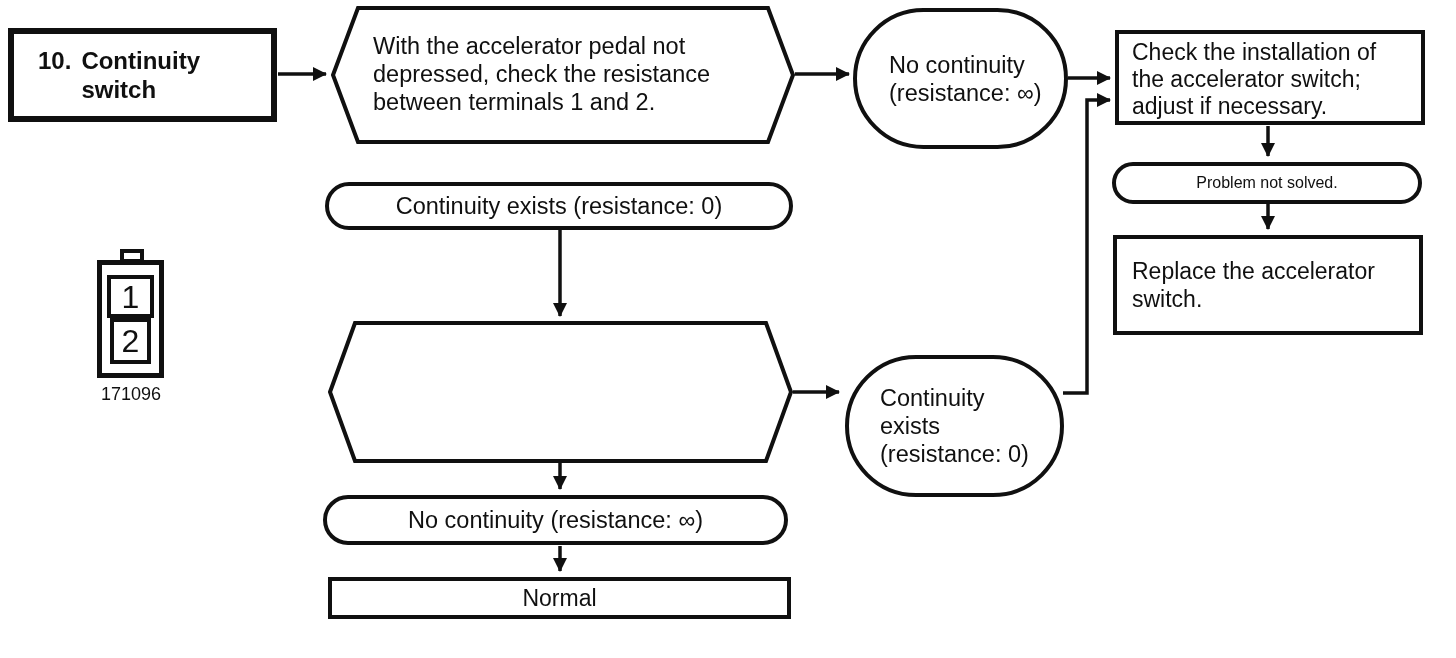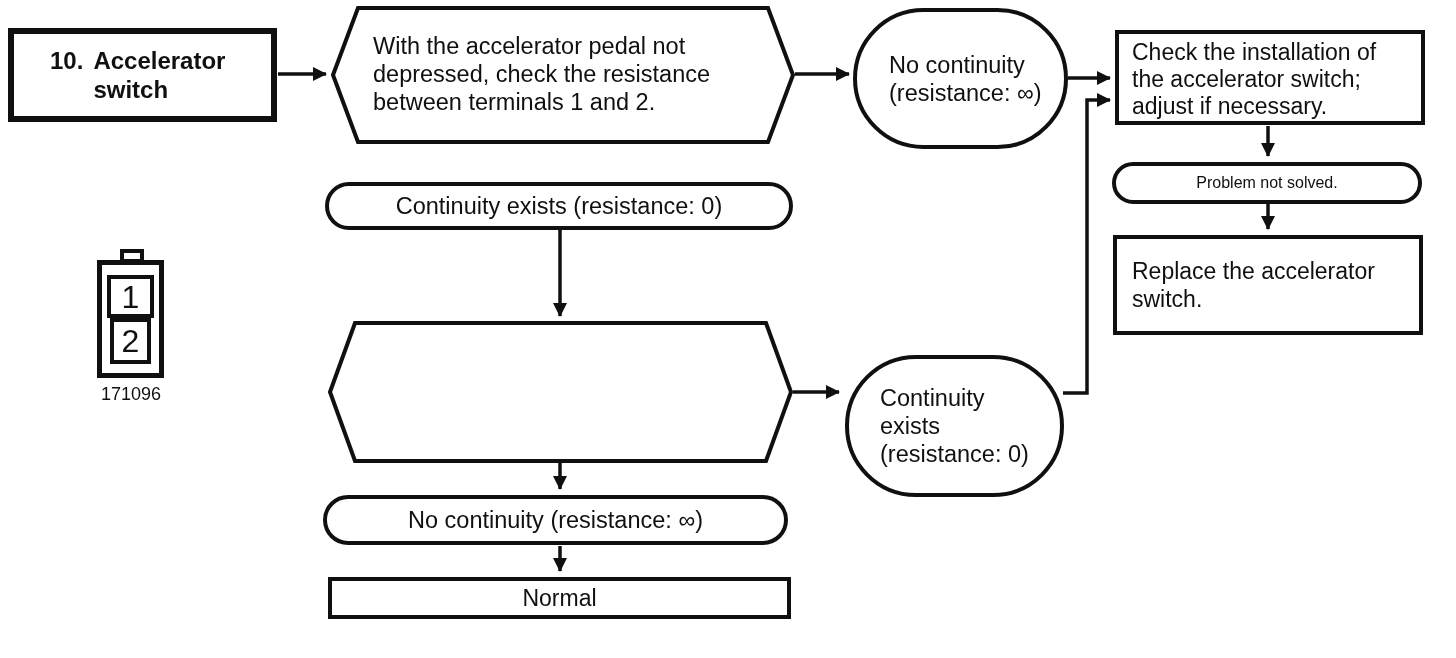--- a/index.html
+++ b/index.html
@@ -30,21 +30,21 @@
     line-height: 28px;
   }
   .centered { justify-content: center; text-align: center; }
   .preline { white-space: pre-line; }
 
   
   .title-box {
     left: 8px; top: 28px; width: 269px; height: 94px;
     border-width: 6px;
     align-items: flex-start;
-    padding: 12px 8px 0 36px;
+    padding: 12px 8px 0 24px;
     font-weight: bold;
     font-size: 24px;
     line-height: 29px;
   }
   .title-box .num { margin-right: 10px; }
   .title-box .lbl { width: 150px; }
 
   
   .hex-text {
     position: absolute;
@@ -139,21 +139,21 @@
       <path d="M1268,204 L1268,229" marker-end="url(#ah)"></path>
       <path d="M560,230 L560,316" marker-end="url(#ah)"></path>
       <path d="M793,392 L839,392" marker-end="url(#ah)"></path>
       <path d="M560,462 L560,489" marker-end="url(#ah)"></path>
       <path d="M560,546 L560,571" marker-end="url(#ah)"></path>
     </g>
   </svg>
 
   <div class="shape title-box">
     <span class="num">10.</span>
-    <span class="lbl">Accelerator switch</span>
+    <span class="lbl">Continuity switch</span>
   </div>
 
   <div class="hex-text hex1-text preline">With the accelerator pedal not
 depressed, check the resistance
 between terminals 1 and 2.</div>
 
   <div class="shape oval1">
     <span class="preline">No continuity
 (resistance: ∞)</span>
   </div>

